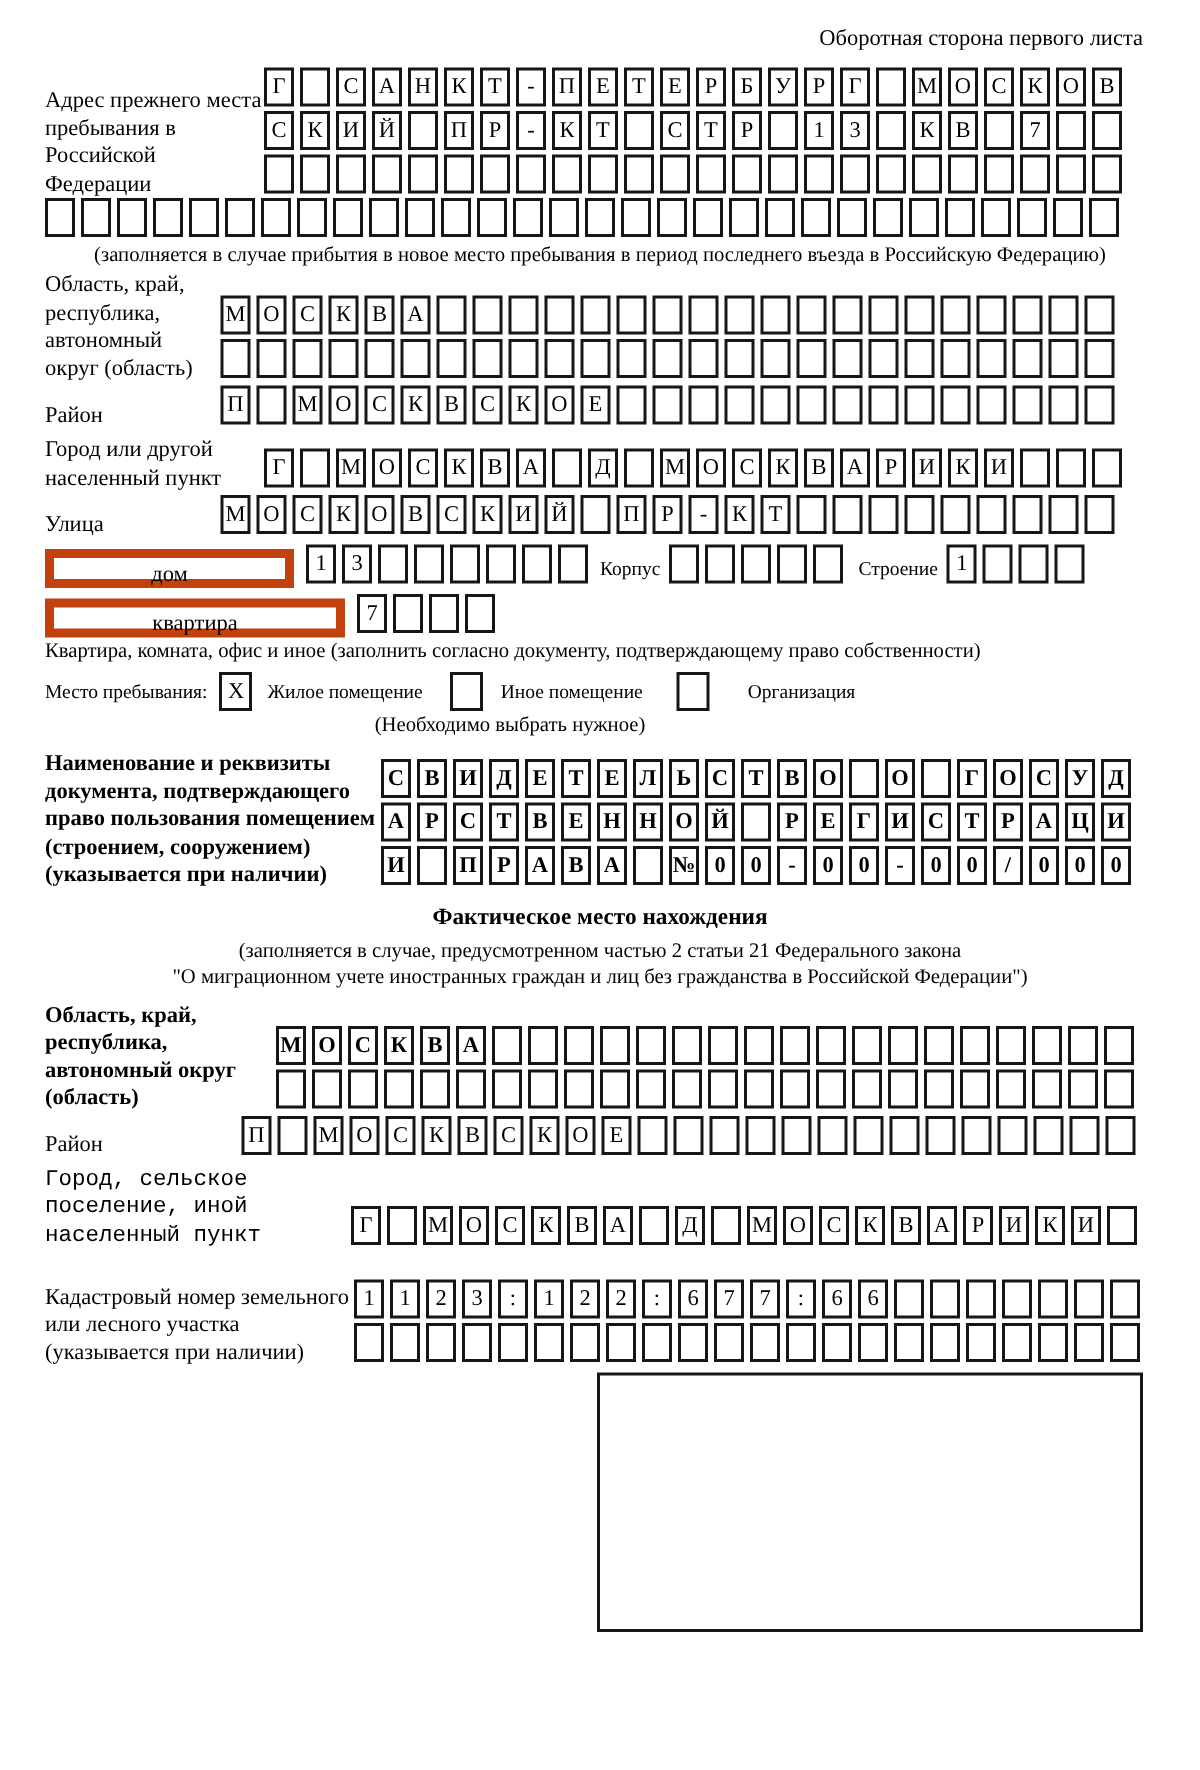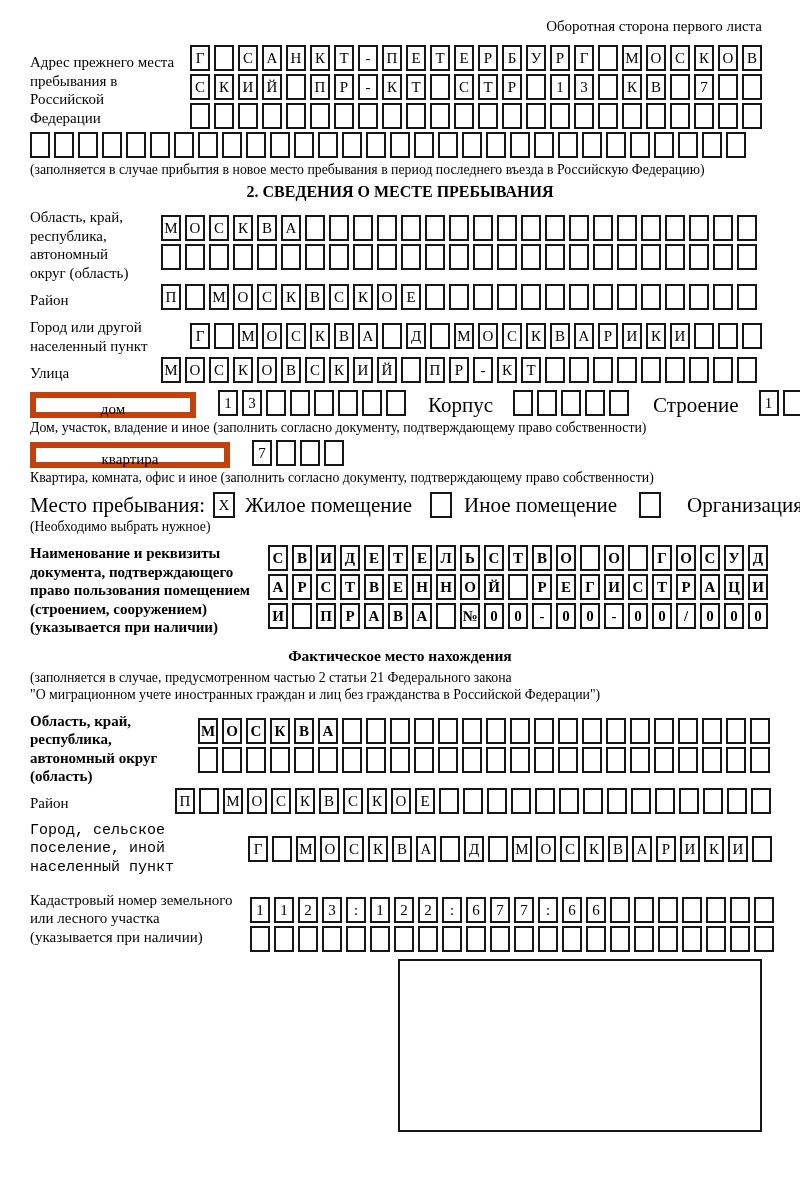--- a/index.html
+++ b/index.html
@@ -6,44 +6,44 @@
   html,body { background:#fff; }
   body {
     width:800px; height:1180px; overflow:hidden;
     font-family:"Liberation Serif","DejaVu Serif",serif;
     color:#000;
   }
   .page { position:relative; width:800px; height:1180px; padding:10px 30px 0 30px; }
 
   .hdr { text-align:right; font-size:15px; padding-right:8px; margin-top:8px; }
 
-  .frow { display:flex; align-items:center;gap:14px; }
+  .frow { display:flex; align-items:flex-end; }
   .lbl { font-size:15px; line-height:18.5px; flex-shrink:0; padding-top:3px; }
 
   .w117 { width:117px; } .w131 { width:131px; } .w146 { width:146px; }
   .w154 { width:154px; } .w204 { width:204px;font-family:Liberation Mono, monospace; } .w206 { width:206px; }
   .w224 { width:224px; }
 
   .cells { display:flex; gap:4px; margin-bottom:3px; }
   .cell {
     width:20px; height:26px; flex-shrink:0;
     border:2px solid #161616;
     font-size:15px; line-height:22px; text-align:center;
     font-family:"Liberation Serif","DejaVu Serif",serif;
   }
   .stack { display:flex; flex-direction:column; }
 
-  .caption { font-size:13.8px; line-height:17px; }
+  .caption { font-size:13.8px; text-align:center; line-height:17px; }
   .sec-title { font-size:16px; font-weight:bold; text-align:center; margin:5px 0 4px 0; }
 
   .typebox {
     border:6px solid #c2410c; height:26px; flex-shrink:0;
     font-size:15px; line-height:22px; text-align:center;
   }
-  .inline-lbl { font-size:21px; line-height:26px; white-space:nowrap; }
+  .inline-lbl { font-size:13px; line-height:26px; white-space:nowrap; }
 
   .chk {
     width:22px; height:26px; flex-shrink:0; display:inline-block;
     border:2px solid #161616; font-size:15px; line-height:22px; text-align:center;
   }
   .chkrow { display:flex; align-items:center; margin-top:6px; }
 
   .stamp {
     width:364px; height:173px; border:2px solid #161616;
     margin-left:368px; margin-top:4px;
@@ -171,21 +171,20 @@
       <span class="cell"></span>
       <span class="cell"></span>
       <span class="cell"></span>
       <span class="cell"></span>
       <span class="cell"></span>
       <span class="cell"></span>
       <span class="cell"></span>
     </div>
   <div class="caption">(заполняется в случае прибытия в новое место пребывания в период последнего въезда в Российскую Федерацию)</div>
 
-  <div class="sec-title">2. СВЕДЕНИЯ О МЕСТЕ ПРЕБЫВАНИЯ</div>
 
   <div class="frow">
     <div class="lbl w117">Область, край, республика, автономный округ (область)</div>
     <div class="stack">
       <div class="cells">
           <span class="cell">М</span>
           <span class="cell">О</span>
           <span class="cell">С</span>
           <span class="cell">К</span>
           <span class="cell">В</span>
@@ -353,21 +352,20 @@
         <span class="cell"></span>
       </div>
     <div class="inline-lbl" style="margin-left:10px">Строение</div>
     <div class="cells" style="margin-left:6px">
         <span class="cell">1</span>
         <span class="cell"></span>
         <span class="cell"></span>
         <span class="cell"></span>
       </div>
   </div>
-  <div class="caption" style="text-align:left">Дом, участок, владение и иное (заполнить согласно документу, подтверждающему право собственности)</div>
 
   <div class="frow mt4">
     <div class="typebox" style="width:200px">квартира</div>
     <div class="cells" style="margin-left:8px">
         <span class="cell">7</span>
         <span class="cell"></span>
         <span class="cell"></span>
         <span class="cell"></span>
       </div>
   </div>

